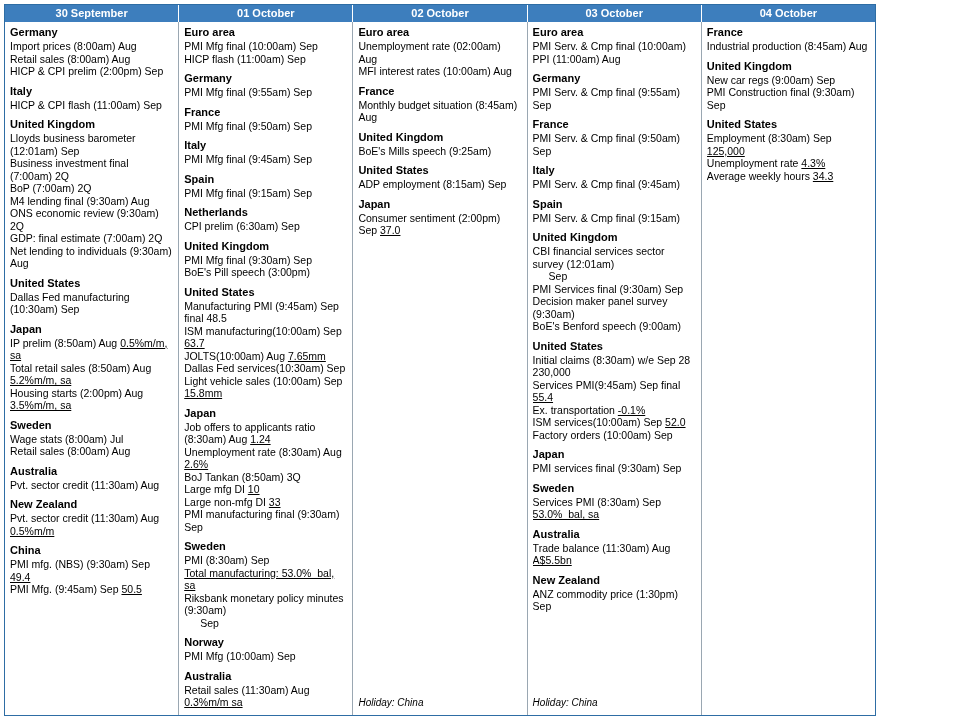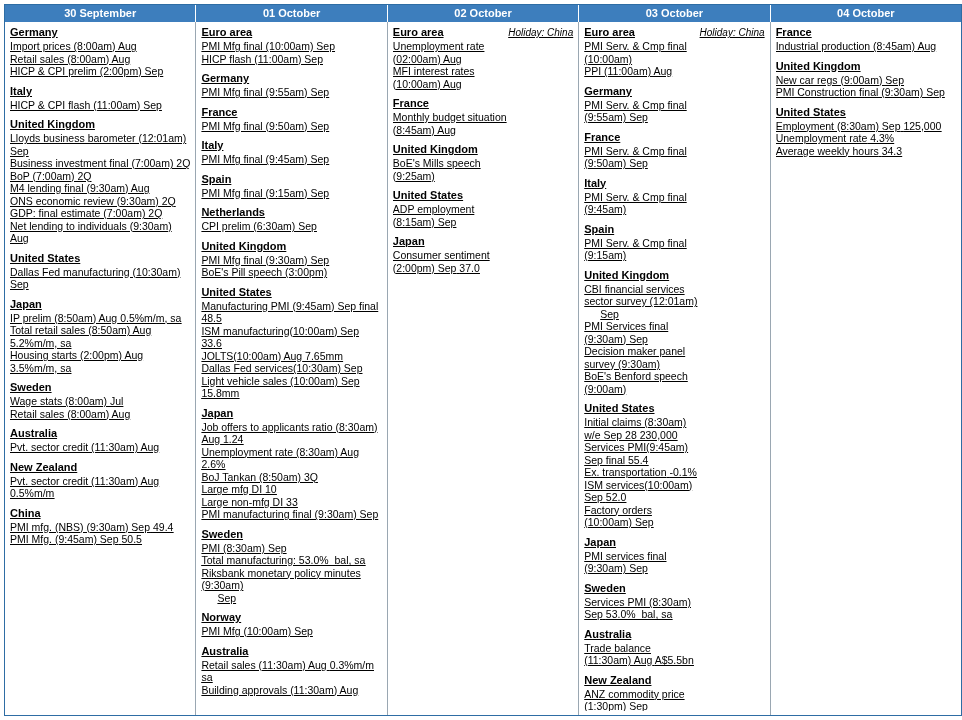--- a/index.html
+++ b/index.html
@@ -9,21 +9,21 @@
   }
   body {
     font-family: "Liberation Sans", sans-serif;
     font-size: 11px;
     color: #000000;
     width: 962px;
     height: 720px;
     overflow: hidden;
   }
   .calendar {
-    width: 958px;
+    width: 872px;
     height: 712px;
     margin: 4px;
     border: 1px solid #2e6da4;
     box-sizing: border-box;
     display: flex;
     flex-direction: column;
   }
   .header-row {
     display: flex;
     height: 17px;
@@ -50,23 +50,22 @@
     flex: 1 1 auto;
     min-height: 0;
   }
   .day-col {
     flex: 1 1 0;
     border-right: 1px solid #9aa7b2;
     box-sizing: border-box;
     padding: 4px 5px 4px 5px;
     position: relative;
     display: flex;
-    flex-direction: row;
+    flex-direction: column;
     overflow: hidden;
-    text-decoration: underline;
   }
   .day-col:last-child {
     border-right: none;
   }
   .entries {
     flex: 1 1 auto;
     overflow: hidden;
   }
   .country-block {
     margin-bottom: 7px;
@@ -192,21 +191,21 @@
             <div class="event-line"><span>CPI prelim (6:30am) Sep</span></div>
           </div>
           <div class="country-block">
             <div class="country-name">United Kingdom</div>
             <div class="event-line"><span>PMI Mfg final (9:30am) Sep</span></div>
             <div class="event-line"><span>BoE's Pill speech (3:00pm)</span></div>
           </div>
           <div class="country-block">
             <div class="country-name">United States</div>
             <div class="event-line"><span>Manufacturing PMI (9:45am) Sep final 48.5</span></div>
-            <div class="event-line"><span>ISM manufacturing(10:00am) Sep</span> <span class="val">33.6</span></div>
+            <div class="event-line"><span>ISM manufacturing(10:00am) Sep</span> <span class="val">63.7</span></div>
             <div class="event-line"><span>JOLTS(10:00am) Aug</span> <span class="val">7.65mm</span></div>
             <div class="event-line"><span>Dallas Fed services(10:30am) Sep</span></div>
             <div class="event-line"><span>Light vehicle sales (10:00am) Sep</span> <span class="val">15.8mm</span></div>
           </div>
           <div class="country-block">
             <div class="country-name">Japan</div>
             <div class="event-line"><span>Job offers to applicants ratio (8:30am) Aug</span> <span class="val">1.24</span></div>
             <div class="event-line"><span>Unemployment rate (8:30am) Aug</span> <span class="val">2.6%</span></div>
             <div class="event-line"><span>BoJ Tankan (8:50am) 3Q</span></div>
             <div class="event-line"><span>Large mfg DI</span> <span class="val">10</span></div>

